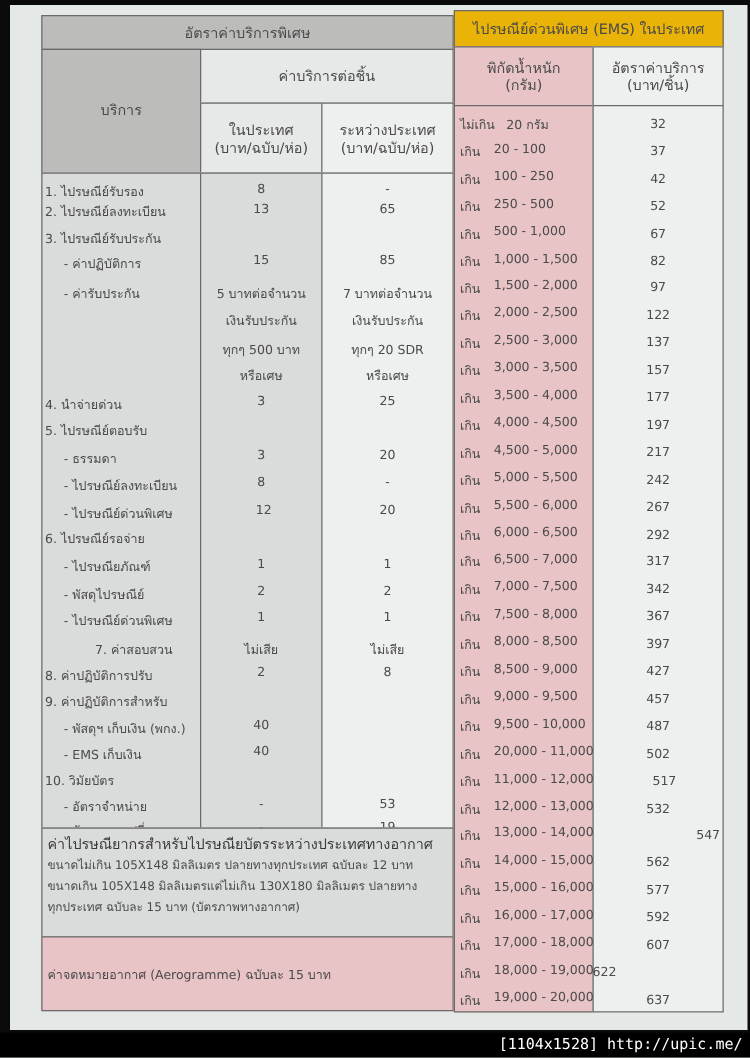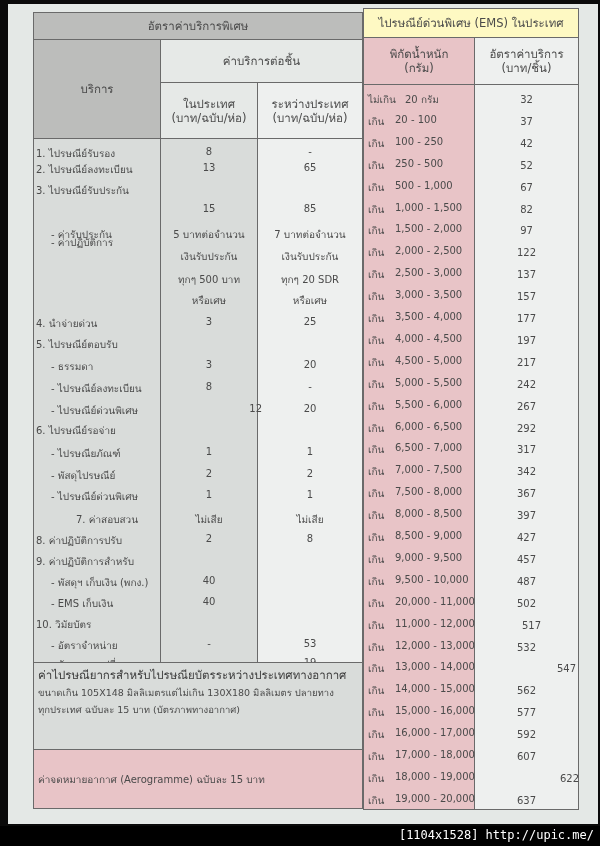--- a/index.html
+++ b/index.html
@@ -5,21 +5,21 @@
   html, body { margin:0; padding:0; }
   body { width:600px; height:846px; background:#0a0a0a; position:relative; overflow:hidden;
          font-family:"DejaVu Sans", sans-serif; color:#4a4a4a; }
   .paper { position:absolute; left:8px; top:4px; width:590px; height:820px;
            background:#e4e8e6; }
   .tbl { position:absolute; left:25px; top:8px; width:565px; height:800px; }
   .cell { position:absolute; box-sizing:border-box; border:1px solid #6a6a6a; }
   .hdr-gray { background:#bcbdbb; }
   .body-gray { background:#d9dcda; }
   .body-light { background:#e6e9e7; }
-  .pink { background:#fef9c3; }
+  .pink { background:#eab308; }
   .pink-body { background:#e8c4c7; }
   .white { background:#eef0ef; }
   .center { display:flex; align-items:center; justify-content:center; text-align:center; }
   .th { font-size:11.5px; line-height:14px; }
   .row { position:absolute; font-size:10px; white-space:nowrap; }
   .footer-bar { position:absolute; left:0; top:826px; width:600px; height:20px; background:#000; }
   .footer-text { position:absolute; right:6px; top:826px; color:#fff; font-family:"DejaVu Sans Mono", monospace; font-size:12px; line-height:18px; }
 </style>
 </head>
 <body>
@@ -46,21 +46,21 @@
     <div id="svc-rows">
         <div class="row" style="left: 3px; top: 134px;">1. ไปรษณีย์รับรอง</div>
         <div class="row" style="left: 127px; width: 98px; text-align: center; top: 134px;">8</div>
         <div class="row" style="left: 224px; width: 106px; text-align: center; top: 134px;">-</div>
         <div class="row" style="left: 3px; top: 150px;">2. ไปรษณีย์ลงทะเบียน</div>
         <div class="row" style="left: 127px; width: 98px; text-align: center; top: 150px;">13</div>
         <div class="row" style="left: 224px; width: 106px; text-align: center; top: 150px;">65</div>
         <div class="row" style="left: 3px; top: 171px;">3. ไปรษณีย์รับประกัน</div>
         <div class="row" style="left: 127px; width: 98px; text-align: center; top: 171px;"></div>
         <div class="row" style="left: 224px; width: 106px; text-align: center; top: 171px;"></div>
-        <div class="row" style="left: 18px; top: 191px; margin-top: 32px;">- ค่าปฏิบัติการ</div>
+        <div class="row" style="left: 18px; top: 191px;">- ค่าปฏิบัติการ</div>
         <div class="row" style="left: 127px; width: 98px; text-align: center; top: 191px;">15</div>
         <div class="row" style="left: 224px; width: 106px; text-align: center; top: 191px;">85</div>
         <div class="row" style="left: 18px; top: 215px;">- ค่ารับประกัน</div>
         <div class="row" style="left: 127px; width: 98px; text-align: center; top: 215px;">5 บาทต่อจำนวน</div>
         <div class="row" style="left: 224px; width: 106px; text-align: center; top: 215px;">7 บาทต่อจำนวน</div>
         <div class="row" style="left: 3px; top: 237px;"></div>
         <div class="row" style="left: 127px; width: 98px; text-align: center; top: 237px;">เงินรับประกัน</div>
         <div class="row" style="left: 224px; width: 106px; text-align: center; top: 237px;">เงินรับประกัน</div>
         <div class="row" style="left: 3px; top: 260px;"></div>
         <div class="row" style="left: 127px; width: 98px; text-align: center; top: 260px;">ทุกๆ 500 บาท</div>
@@ -74,21 +74,21 @@
         <div class="row" style="left: 3px; top: 325px;">5. ไปรษณีย์ตอบรับ</div>
         <div class="row" style="left: 127px; width: 98px; text-align: center; top: 325px;"></div>
         <div class="row" style="left: 224px; width: 106px; text-align: center; top: 325px;"></div>
         <div class="row" style="left: 18px; top: 347px;">- ธรรมดา</div>
         <div class="row" style="left: 127px; width: 98px; text-align: center; top: 347px;">3</div>
         <div class="row" style="left: 224px; width: 106px; text-align: center; top: 347px;">20</div>
         <div class="row" style="left: 18px; top: 369px;">- ไปรษณีย์ลงทะเบียน</div>
         <div class="row" style="left: 127px; width: 98px; text-align: center; top: 369px;">8</div>
         <div class="row" style="left: 224px; width: 106px; text-align: center; top: 369px;">-</div>
         <div class="row" style="left: 18px; top: 391px;">- ไปรษณีย์ด่วนพิเศษ</div>
-        <div class="row" style="left: 127px; width: 102px; text-align: right; top: 391px;">12</div>
+        <div class="row" style="left: 127px; width: 102px; text-align: center; top: 391px;">12</div>
         <div class="row" style="left: 224px; width: 106px; text-align: center; top: 391px;">20</div>
         <div class="row" style="left: 3px; top: 411px;">6. ไปรษณีย์รอจ่าย</div>
         <div class="row" style="left: 127px; width: 98px; text-align: center; top: 411px;"></div>
         <div class="row" style="left: 224px; width: 106px; text-align: center; top: 411px;"></div>
         <div class="row" style="left: 18px; top: 434px;">- ไปรษณียภัณฑ์</div>
         <div class="row" style="left: 127px; width: 98px; text-align: center; top: 434px;">1</div>
         <div class="row" style="left: 224px; width: 106px; text-align: center; top: 434px;">1</div>
         <div class="row" style="left: 18px; top: 456px;">- พัสดุไปรษณีย์</div>
         <div class="row" style="left: 127px; width: 98px; text-align: center; top: 456px;">2</div>
         <div class="row" style="left: 224px; width: 106px; text-align: center; top: 456px;">2</div>
@@ -116,20 +116,21 @@
         <div class="row" style="left: 18px; top: 626px;">- อัตราจำหน่าย</div>
         <div class="row" style="left: 127px; width: 98px; text-align: center; top: 626px;">-</div>
         <div class="row" style="left: 224px; width: 106px; text-align: center; top: 626px;">53</div>
         <div class="row" style="left: 18px; top: 645px;">- อัตราแลกเปลี่ยน</div>
         <div class="row" style="left: 127px; width: 98px; text-align: center; top: 645px;">-</div>
         <div class="row" style="left: 224px; width: 106px; text-align: center; top: 645px;">19</div>
       </div>
 
     <div class="cell body-gray" style="left:0;top:650px;width:330px;height:88px;padding:4px 4px;">
       <div style="font-size:11.5px;line-height:17px;color:#3a3a3a;">ค่าไปรษณียากรสำหรับไปรษณียบัตรระหว่างประเทศทางอากาศ</div>
+      <div style="font-size:9.5px;line-height:17px;">ขนาดไม่เกิน 105X148 มิลลิเมตร  ปลายทางทุกประเทศ ฉบับละ 12 บาท</div>
       <div style="font-size:9.5px;line-height:17px;">ขนาดเกิน 105X148 มิลลิเมตรแต่ไม่เกิน 130X180 มิลลิเมตร ปลายทาง</div>
       <div style="font-size:9.5px;line-height:17px;">ทุกประเทศ ฉบับละ 15 บาท (บัตรภาพทางอากาศ)</div>
     </div>
 
     <div class="cell pink-body" style="left:0;top:737px;width:330px;height:60px;padding:0 4px;display:flex;align-items:center;font-size:10px;">ค่าจดหมายอากาศ (Aerogramme) ฉบับละ 15 บาท</div>
 
     <div class="cell pink center th" style="left:330px;top:-4px;width:216px;height:30px;">ไปรษณีย์ด่วนพิเศษ (EMS) ในประเทศ</div>
     <div class="cell pink-body center th" style="left:330px;top:25px;width:112px;height:48px;flex-direction:column;">
       <span>พิกัดน้ำหนัก</span>
       <span>(กรัม)</span>
@@ -230,21 +231,21 @@
         <div class="row" style="left: 362px; top: 693.2px;">15,000 - 16,000</div>
         <div class="row" style="left: 441px; width: 105px; text-align: center; top: 695.2px;">577</div>
         <div class="row" style="left: 335px; top: 715.1px;">เกิน</div>
         <div class="row" style="left: 362px; top: 715.1px;">16,000 - 17,000</div>
         <div class="row" style="left: 441px; width: 105px; text-align: center; top: 717.1px;">592</div>
         <div class="row" style="left: 335px; top: 737px;">เกิน</div>
         <div class="row" style="left: 362px; top: 737px;">17,000 - 18,000</div>
         <div class="row" style="left: 441px; width: 105px; text-align: center; top: 739px;">607</div>
         <div class="row" style="left: 335px; top: 758.9px;">เกิน</div>
         <div class="row" style="left: 362px; top: 758.9px;">18,000 - 19,000</div>
-        <div class="row" style="left: 441px; width: 105px; text-align: right; top: 760.9px;">622</div>
+        <div class="row" style="left: 441px; width: 105px; text-align: left; top: 760.9px;">622</div>
         <div class="row" style="left: 335px; top: 780.8px;">เกิน</div>
         <div class="row" style="left: 362px; top: 780.8px;">19,000 - 20,000</div>
         <div class="row" style="left: 441px; width: 105px; text-align: center; top: 782.8px;">637</div>
       </div>
   </div>
 </div>
 
 <div class="footer-bar"></div>
 <div class="footer-text">[1104x1528] http://upic.me/</div>
 

